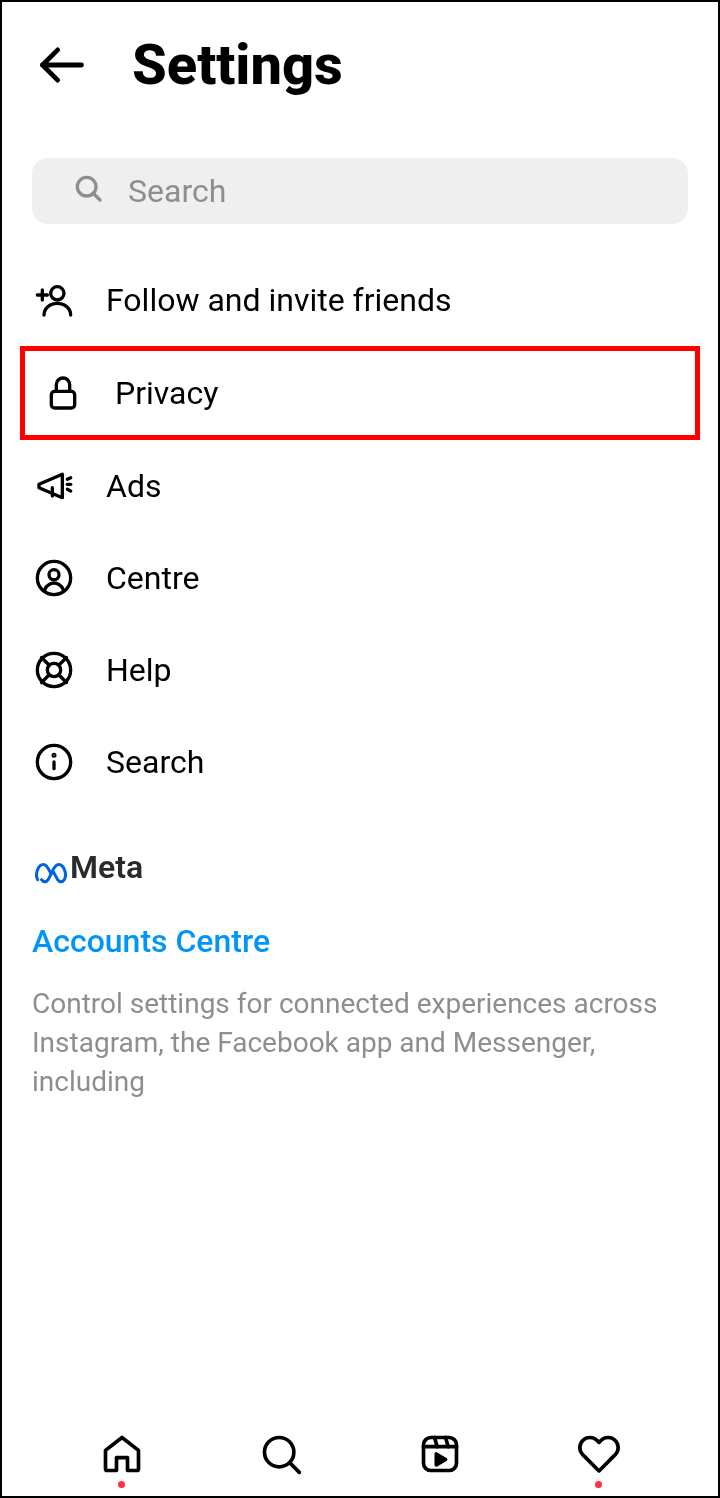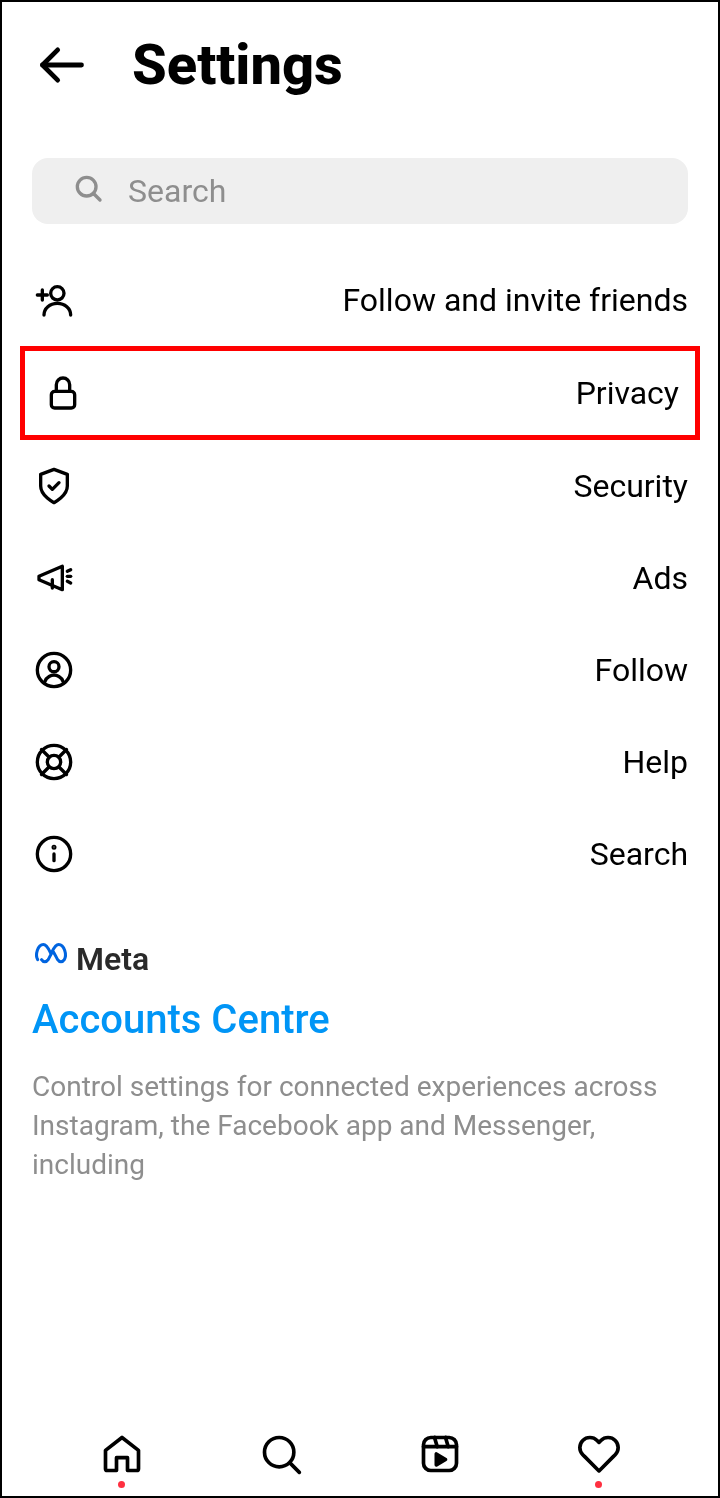--- a/index.html
+++ b/index.html
@@ -42,22 +42,21 @@
   font-size: 32px;
   color: #8e8e8e;
 }
 .menu {
   padding: 10px 0;
 }
 .menu-item {
   display: flex;
   align-items: center;
   padding: 24px 30px;
-  gap: 48px;
-  justify-content: space-between;
+  gap: 30px;
 }
 .menu-item .icon-wrap {
   width: 44px;
   height: 44px;
   display: flex;
   align-items: center;
   justify-content: center;
 }
 .menu-item .label {
   font-size: 32px;
@@ -67,31 +66,31 @@
 .highlighted {
   border: 5px solid #ff0000;
   margin: 0 18px;
   padding: 20px 16px;
 }
 .footer-section {
   padding: 30px 30px 0 30px;
 }
 .meta-logo {
   display: flex;
-  align-items: flex-start;
-  gap: 6px;
-  margin-bottom: 18px;
+  align-items: flex-end;
+  gap: 0;
+  margin-bottom: 36px;
 }
 .meta-text {
   font-size: 32px;
   font-weight: 600;
   color: #2a2a2a;
 }
 .accounts-centre {
-  font-size: 40px;
+  font-size: 32px;
   color: #0095f6;
   font-weight: 500;
   margin-bottom: 24px;
 }
 .description {
   font-size: 28px;
   color: #8e8e8e;
   line-height: 1.4;
 }
 .bottom-nav {
@@ -165,29 +164,20 @@
   <div class="menu-item highlighted">
     <div class="icon-wrap">
       <svg width="40" height="40" viewBox="0 0 24 24" fill="none" stroke="#000" stroke-width="2" stroke-linecap="round" stroke-linejoin="round">
         <rect x="5" y="11" width="14" height="10" rx="2"></rect>
         <path d="M8 11V7a4 4 0 0 1 8 0v4"></path>
       </svg>
     </div>
     <span class="label">Privacy</span>
   </div>
 
-  <div class="menu-item">
-    <div class="icon-wrap">
-      <svg width="40" height="40" viewBox="0 0 24 24" fill="none" stroke="#000" stroke-width="2" stroke-linecap="round" stroke-linejoin="round">
-        <path d="M12 22s8-4 8-10V5l-8-3-8 3v7c0 6 8 10 8 10z"></path>
-        <polyline points="9 12 11 14 15 10"></polyline>
-      </svg>
-    </div>
-    <span class="label">Security</span>
-  </div>
 
   <div class="menu-item">
     <div class="icon-wrap">
       <svg width="40" height="40" viewBox="0 0 24 24" fill="none" stroke="#000" stroke-width="2" stroke-linecap="round" stroke-linejoin="round">
         <path d="M3 11l14-6v14L3 13v-2z"></path>
         <path d="M11 13v5"></path>
         <line x1="20" y1="8" x2="22" y2="7"></line>
         <line x1="20" y1="11" x2="22" y2="11"></line>
         <line x1="20" y1="14" x2="22" y2="15"></line>
       </svg>
@@ -196,21 +186,21 @@
   </div>
 
   <div class="menu-item">
     <div class="icon-wrap">
       <svg width="40" height="40" viewBox="0 0 24 24" fill="none" stroke="#000" stroke-width="2" stroke-linecap="round" stroke-linejoin="round">
         <circle cx="12" cy="12" r="10"></circle>
         <circle cx="12" cy="10" r="3"></circle>
         <path d="M6.5 19c1-3 4-4 5.5-4s4.5 1 5.5 4"></path>
       </svg>
     </div>
-    <span class="label">Follow</span>
+    <span class="label">Centre</span>
   </div>
 
   <div class="menu-item">
     <div class="icon-wrap">
       <svg width="40" height="40" viewBox="0 0 24 24" fill="none" stroke="#000" stroke-width="2" stroke-linecap="round" stroke-linejoin="round">
         <circle cx="12" cy="12" r="10"></circle>
         <circle cx="12" cy="12" r="4"></circle>
         <line x1="4.5" y1="4.5" x2="9" y2="9"></line>
         <line x1="15" y1="15" x2="19.5" y2="19.5"></line>
         <line x1="15" y1="9" x2="19.5" y2="4.5"></line>

